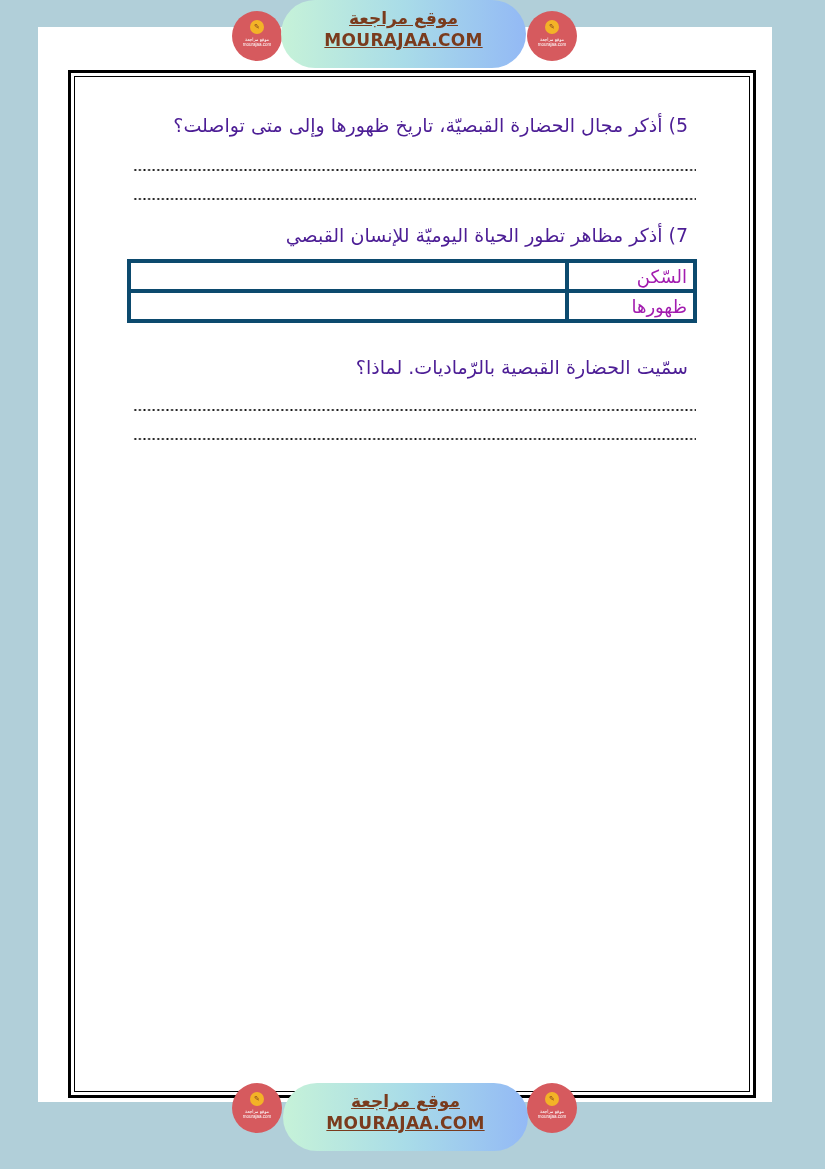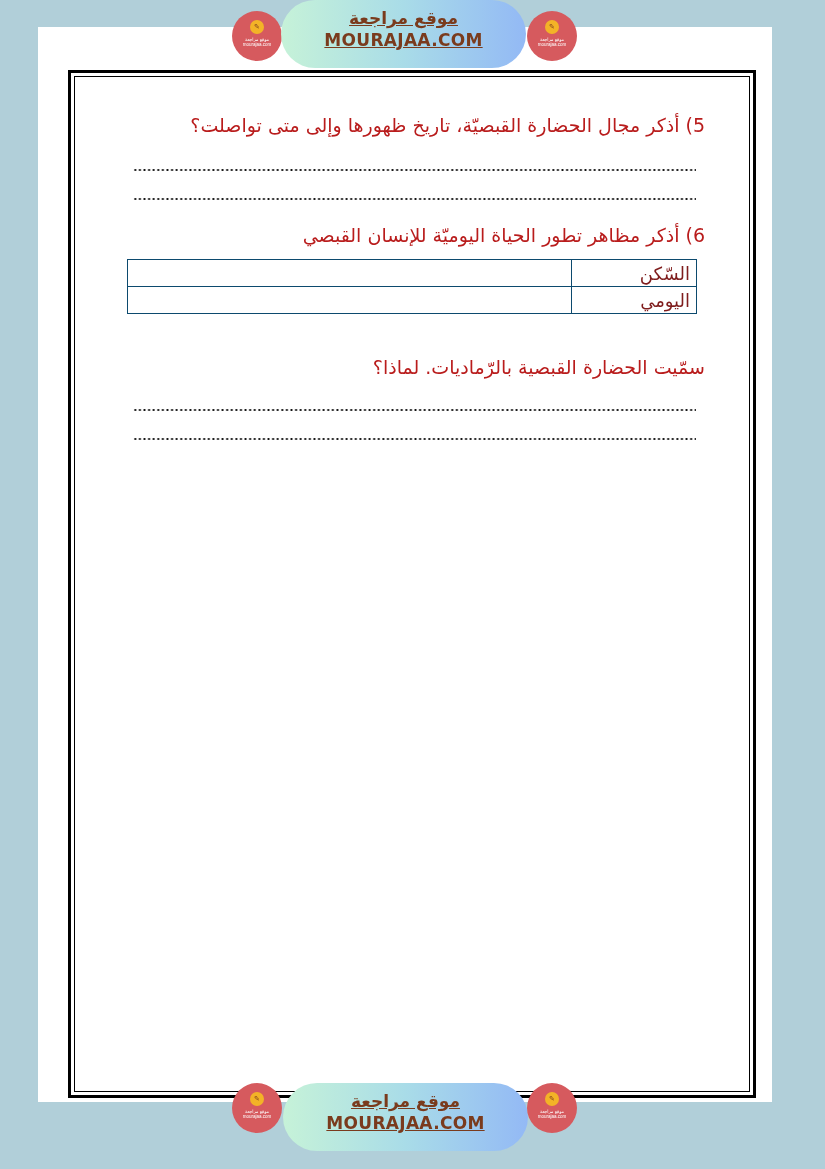--- a/index.html
+++ b/index.html
@@ -14,36 +14,36 @@
     }
     .frame-outer {
       position: absolute; left: 68px; top: 70px; width: 688px; height: 1028px;
       border: 3px solid #000; box-sizing: border-box;
     }
     .frame-inner {
       position: absolute; left: 74px; top: 76px; width: 676px; height: 1016px;
       border: 1px solid #000; box-sizing: border-box;
     }
     .q {
-      position: absolute; right: 120px; direction: rtl; text-align: right;
-      font-size: 19px; color: #b91c1c; white-space: nowrap;
+      position: absolute; right: 137px; direction: rtl; text-align: right;
+      font-size: 19px; color: #4c1d95; white-space: nowrap;
       font-family: "DejaVu Sans", sans-serif;
     }
     .dots {
       position: absolute; left: 133px; width: 563px; height: 4px;
       background-image: radial-gradient(circle, #111 0.9px, transparent 1.2px);
       background-size: 4.6px 4px; background-repeat: repeat-x;
     }
     table.grid {
       position: absolute; left: 127px; top: 259px; width: 570px; height: 55px;
       border-collapse: collapse; direction: rtl;
     }
     table.grid td {
-      border: 1px solid #0c4a6e; height: 26px; padding: 0 6px;
-      font-size: 18px; color: #7f1d1d; font-family: "DejaVu Sans", sans-serif;
+      border: 4px solid #0c4a6e; height: 26px; padding: 0 6px;
+      font-size: 18px; color: #a21caf; font-family: "DejaVu Sans", sans-serif;
     }
     table.grid td.label { width: 112px; text-align: right; }
     .banner {
       position: absolute; width: 245px; height: 68px; border-radius: 34px;
       background: linear-gradient(90deg, #c6f2d8 0%, #a9dce8 50%, #93b9f5 100%);
       text-align: center; color: #7a3b1d; font-weight: bold;
     }
     .banner .ar {
       display: block; font-family: "DejaVu Sans", sans-serif; font-size: 17px;
       text-decoration: underline; margin-top: 8px; direction: rtl;
@@ -81,29 +81,29 @@
 <div class="badge" style="left:527px; top:11px;">
   <span class="book">✎</span>
   <span class="t1">موقع مراجعة</span>
   <span class="t2">mourajaa.com</span>
 </div>
 
 <div class="q" style="top:114px;">5) أذكر مجال الحضارة القبصيّة، تاريخ ظهورها وإلى متى تواصلت؟</div>
 <div class="dots" style="top:168px;"></div>
 <div class="dots" style="top:197px;"></div>
 
-<div class="q" style="top:224px;">6) أذكر مظاهر تطور الحياة اليوميّة للإنسان القبصي</div>
+<div class="q" style="top:224px;">7) أذكر مظاهر تطور الحياة اليوميّة للإنسان القبصي</div>
 <table class="grid">
   <tbody>
       <tr>
     <td class="label">السّكن</td>
     <td></td>
   </tr>
   <tr>
-    <td class="label">اليومي</td>
+    <td class="label">ظهورها</td>
     <td></td>
   </tr>
 </tbody>
   </table>
 
 <div class="q" style="top:356px;text-align:right;">سمّيت الحضارة القبصية بالرّماديات. لماذا؟</div>
 <div class="dots" style="top:408px;"></div>
 <div class="dots" style="top:437px;"></div>
 
 <div class="badge" style="left:232px; top:1083px;">

